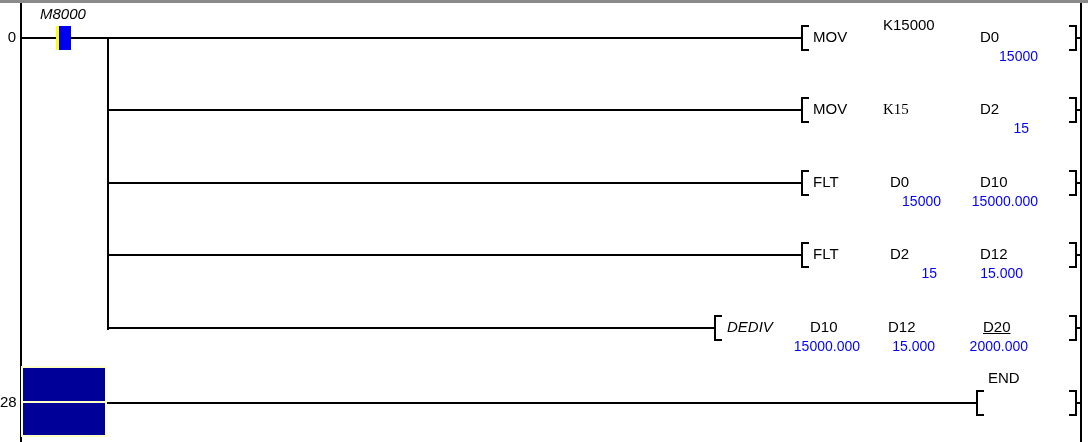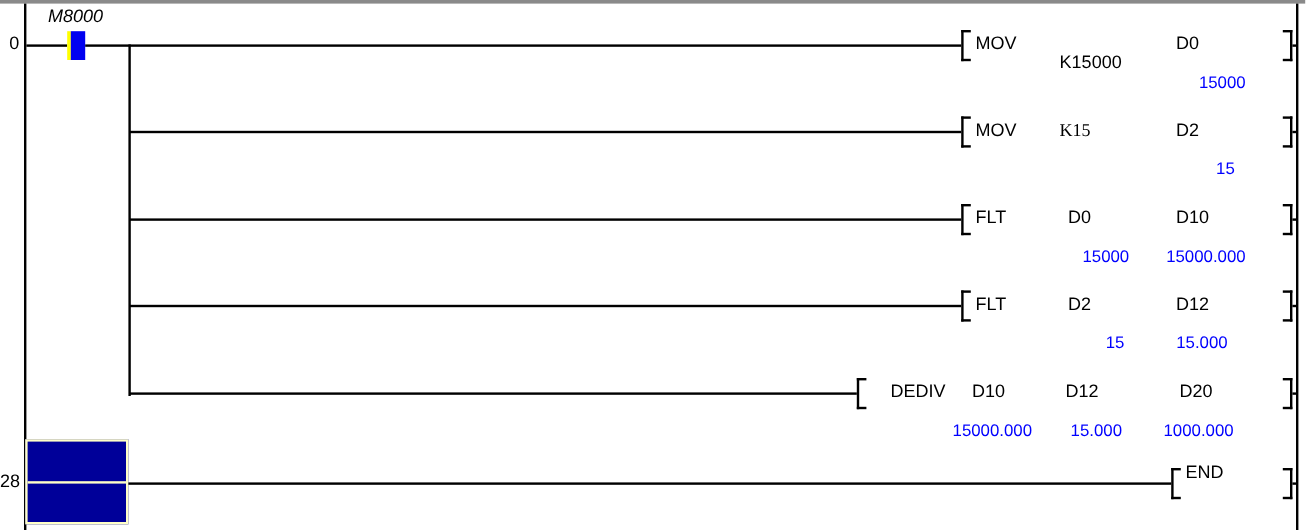--- a/index.html
+++ b/index.html
@@ -15,21 +15,21 @@
     background:var(--top_border,#8a8a8a);
   }
   .vline,.hline{position:absolute;background:var(--line,#000000);}
   .t{
     position:absolute;height:18px;line-height:18px;
     font-size:15px;color:var(--line,#000000);white-space:nowrap;
   }
   .v{
     position:absolute;height:16px;line-height:16px;
     font-size:14px;color:var(--monitor_value,#0000ff);
-    width:80px;text-align:right;white-space:nowrap;margin-top:12px;
+    width:80px;text-align:right;white-space:nowrap;
   }
   .num{
     position:absolute;left:0;width:16px;height:18px;line-height:18px;
     font-size:15px;color:var(--line,#000000);text-align:right;
   }
   .lbr{
     position:absolute;width:8px;height:26px;box-sizing:border-box;
     border-left:2px solid var(--line,#000);
     border-top:2px solid var(--line,#000);
     border-bottom:2px solid var(--line,#000);
@@ -79,21 +79,21 @@
 
   <div class="vline" style="left:107px;top:37px;width:2px;height:293px;"></div>
 
   <div class="hline" style="left:108px;top:109px;width:693px;height:2px;"></div>
   <div class="hline" style="left:108px;top:182px;width:693px;height:2px;"></div>
   <div class="hline" style="left:108px;top:254px;width:693px;height:2px;"></div>
   <div class="hline" style="left:108px;top:327px;width:606px;height:2px;"></div>
 
   <div class="lbr" style="left:801px;top:25px;"></div>
   <div class="t" style="left:813px;top:28px;">MOV</div>
-  <div class="t" style="left:883px;top:44px;">K15000</div>
+  <div class="t" style="left:883px;top:16px;">K15000</div>
   <div class="t" style="left:980px;top:28px;">D0</div>
   <div class="v" style="left:958px;top:48px;">15000</div>
   <div class="rbr" style="left:1069px;top:25px;"></div>
   <div class="hline" style="left:1077px;top:37px;width:4px;height:2px;"></div>
 
   <div class="lbr" style="left:801px;top:97px;"></div>
   <div class="t" style="left:813px;top:100px;">MOV</div>
   <div class="t" style="left:883px;top:100px;font-family:Liberation Serif, serif;">K15</div>
   <div class="t" style="left:980px;top:100px;">D2</div>
   <div class="v" style="left:949px;top:120px;">15</div>
@@ -112,30 +112,30 @@
   <div class="lbr" style="left:801px;top:242px;"></div>
   <div class="t" style="left:813px;top:245px;">FLT</div>
   <div class="t" style="left:890px;top:245px;">D2</div>
   <div class="v" style="left:857px;top:265px;">15</div>
   <div class="t" style="left:980px;top:245px;">D12</div>
   <div class="v" style="left:943px;top:265px;">15.000</div>
   <div class="rbr" style="left:1069px;top:242px;"></div>
   <div class="hline" style="left:1077px;top:254px;width:4px;height:2px;"></div>
 
   <div class="lbr" style="left:714px;top:315px;"></div>
-  <div class="t" style="left:742px;top:318px;">DEDIV</div>
+  <div class="t" style="left:727px;top:318px;font-style:italic;">DEDIV</div>
   <div class="t" style="left:810px;top:318px;">D10</div>
   <div class="v" style="left:780px;top:338px;">15000.000</div>
   <div class="t" style="left:888px;top:318px;">D12</div>
   <div class="v" style="left:855px;top:338px;">15.000</div>
-  <div class="t" style="left:983px;top:318px;">D20</div>
-  <div class="v" style="left:948px;top:338px;">1000.000</div>
+  <div class="t" style="left:983px;top:318px;text-decoration:underline;">D20</div>
+  <div class="v" style="left:948px;top:338px;">2000.000</div>
   <div class="rbr" style="left:1069px;top:315px;"></div>
   <div class="hline" style="left:1077px;top:327px;width:4px;height:2px;"></div>
 
   <div id="cursor"></div>
   <div id="cursor-midline"></div>
   <div class="hline" style="left:107px;top:402px;width:869px;height:2px;"></div>
   <div class="lbr" style="left:976px;top:390px;"></div>
-  <div class="t" style="left:988px;top:385px;">END</div>
+  <div class="t" style="left:988px;top:369px;">END</div>
   <div class="rbr" style="left:1069px;top:390px;"></div>
   <div class="hline" style="left:1077px;top:402px;width:4px;height:2px;"></div>
 </div>
 
 </body></html>

